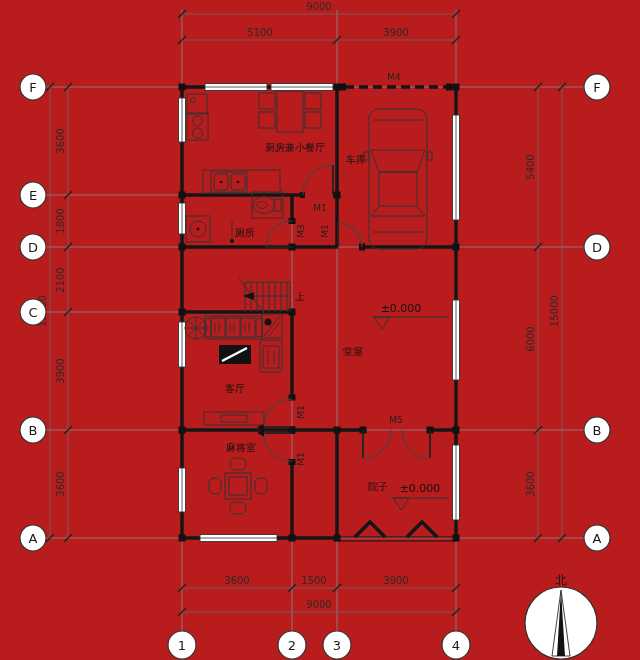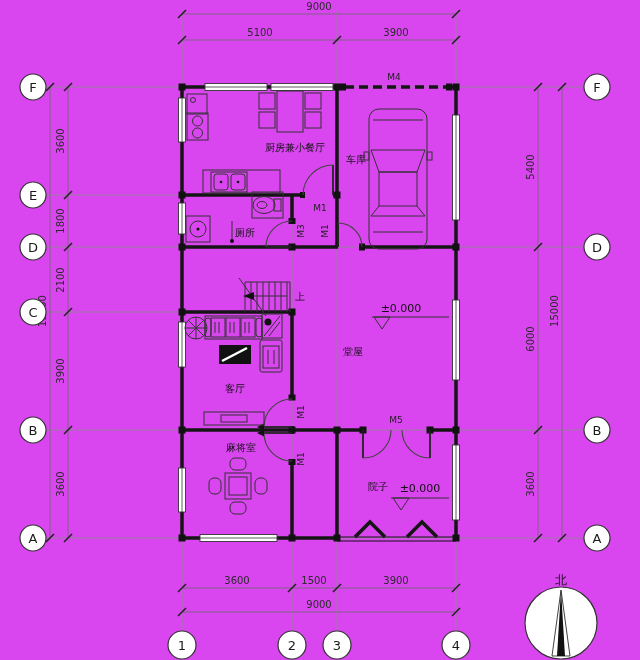--- a/index.html
+++ b/index.html
@@ -1,16 +1,16 @@
 <!DOCTYPE html>
 <html><head>
 <meta charset="utf-8">
 <style>
   html,body{margin:0;padding:0;background:#f2f2f2;}
-  .sheet{width:640px;height:660px;background:#d946ef;position:relative;overflow:hidden;
+  .sheet{width:640px;height:660px;background:#b91c1c;position:relative;overflow:hidden;
          font-family:"DejaVu Sans",sans-serif;text-align:center;}
   svg{display:block;}
   .gridline{stroke:#8a8a8a;stroke-width:0.8;fill:none;}
   .dimline{stroke:#6a6a6a;stroke-width:0.8;fill:none;}
   .tick{stroke:#222;stroke-width:1.6;}
   .wall{stroke:#151515;stroke-width:3.5;fill:none;}
   .wallthin{stroke:#151515;stroke-width:1.2;fill:none;}
   .furn{stroke:#333;stroke-width:1;fill:none;}
   .arc{stroke:#444;stroke-width:1.1;fill:none;}
   .leaf{stroke:#222;stroke-width:1.8;}

